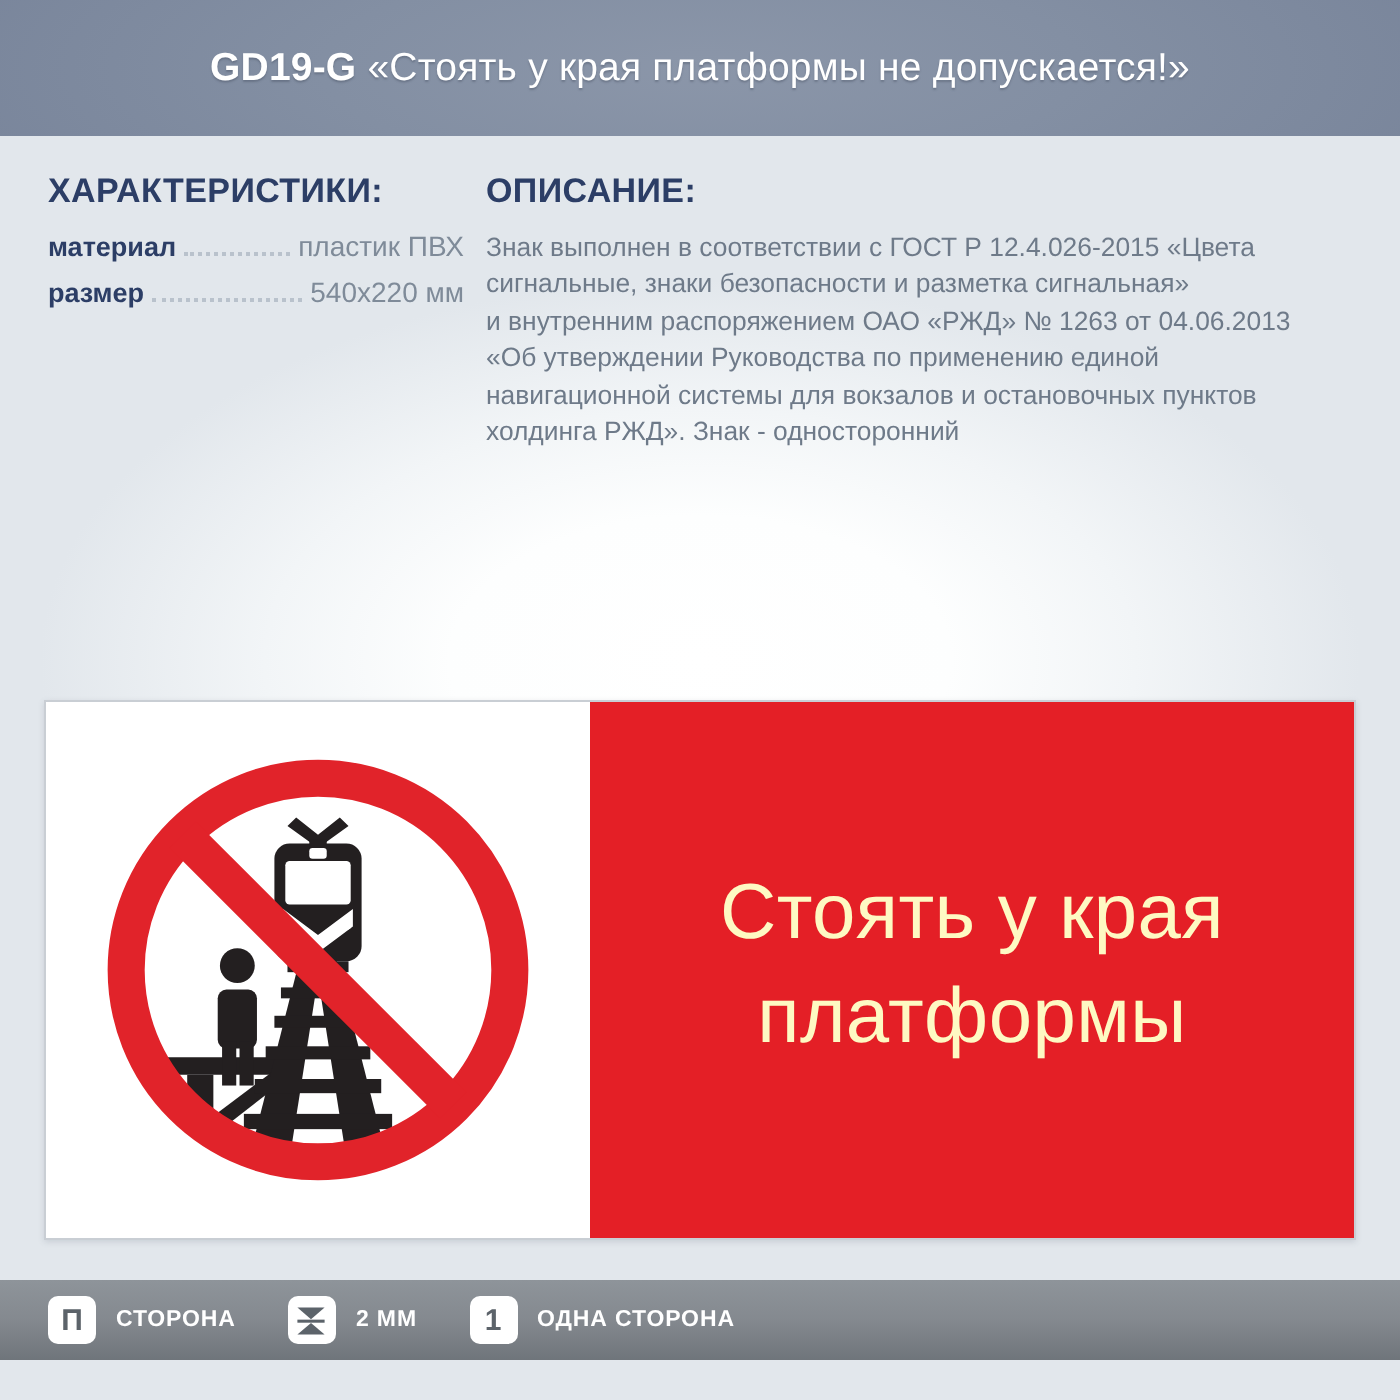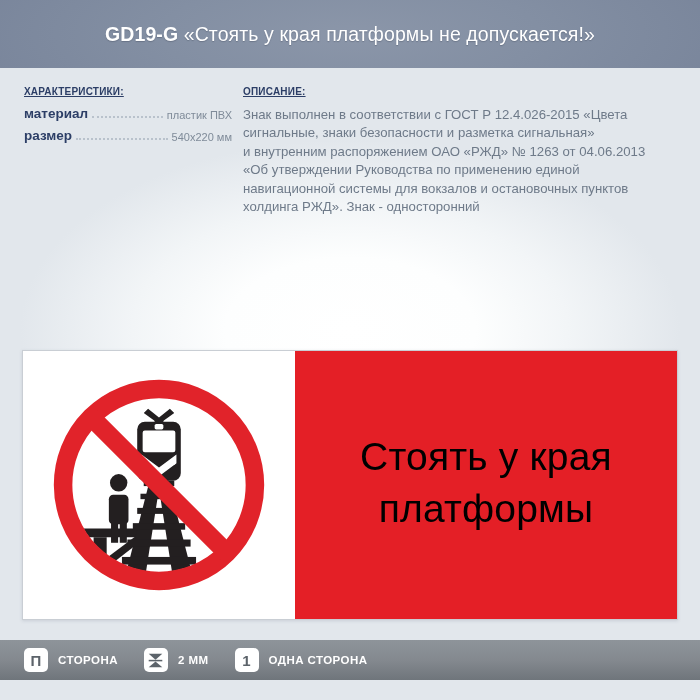--- a/index.html
+++ b/index.html
@@ -47,24 +47,23 @@
 
   
   #spec {
     position: absolute;
     left: 24px; top: 86px;
     width: 208px;
   }
   .sec-head {
     color: #2c3e66;
     font-weight: bold;
-    font-size: 10px;
+    font-size: 17px;
     letter-spacing: .2px;
     margin-bottom: 9px;
-    text-decoration: underline;
   }
   .spec-row {
     display: flex;
     align-items: flex-end;
     font-size: 13.5px;
     margin-bottom: 6.5px;
     width: 100%;
   }
   .spec-label {
     color: #2c3e66;
@@ -75,21 +74,21 @@
     flex: 1 1 auto;
     margin: 0 4px;
     border-bottom: 2px dotted #b9c2cc;
     position: relative;
     top: -3px;
     min-width: 6px;
   }
   .spec-value {
     color: #7f8b99;
     white-space: nowrap;
-    font-size: 11px;
+    font-size: 14px;
   }
 
   #desc {
     position: absolute;
     left: 243px; top: 86px;
     width: 432px;
   }
   #desc-body {
     color: #6e7a89;
     font-size: 13.2px;
@@ -121,21 +120,21 @@
     flex: 1 1 auto;
     background: #e41f26;
     display: flex;
     flex-direction: column;
     align-items: center;
     justify-content: center;
     padding: 0 14px 4px 14px;
     box-sizing: border-box;
   }
   .sign-line {
-    color: #000000;
+    color: #fef9c3;
     font-size: 39px;
     line-height: 52px;
     font-weight: normal;
     letter-spacing: .2px;
     white-space: nowrap;
     text-align: center;
   }
 
   
   #footer {

